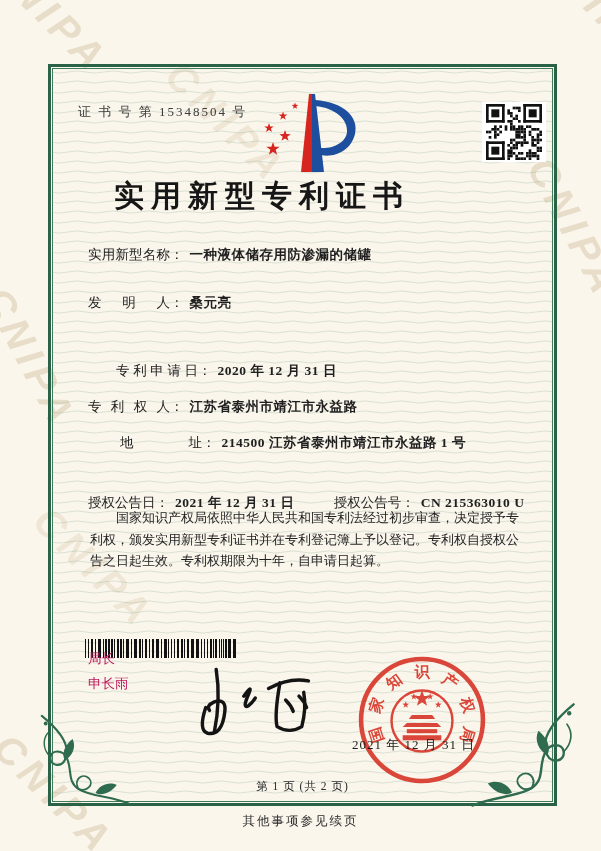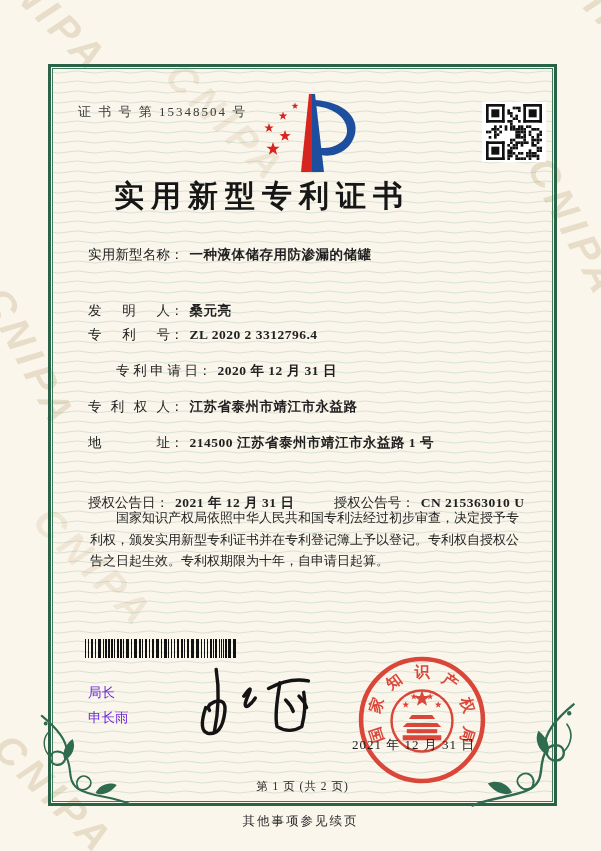--- a/index.html
+++ b/index.html
@@ -32,21 +32,21 @@
   .frow{position:absolute;left:88px;font-size:13.5px;color:#1f1f1f;white-space:nowrap;}
   .flabel{display:inline-block;width:82px;text-align:justify;text-align-last:justify;}
   .fvalue{margin-left:6px;letter-spacing:.5px;font-weight:bold;}
   .grant2{margin-left:36px;}
 
   .paras{position:absolute;left:78px;top:495px;width:453px;font-size:13px;
          line-height:21.5px;text-align:justify;color:#1f1f1f;}
   .paras p{margin:12px;text-indent:2em;}
 
   .barcode{position:absolute;left:85px;top:639px;}
-  .officer{position:absolute;left:88px;top:680px;font-size:13.5px;line-height:25px;color:#6d28d9;}
+  .officer{position:absolute;left:88px;top:646px;font-size:13.5px;line-height:25px;color:#be185d;}
   .sig{position:absolute;left:185px;top:660px;}
   .sealwrap{position:absolute;left:356px;top:654px;width:132px;height:132px;}
   .sealdate{position:absolute;left:352px;top:736px;width:190px;font-size:13px;
             letter-spacing:1px;color:#1d1d1d;z-index:6;}
 
   .pagefoot{position:absolute;left:48px;top:779px;width:509px;text-align:center;
             font-size:11.5px;letter-spacing:1px;color:#2b2b2b;}
   .note{position:absolute;left:0;top:813px;width:601px;text-align:center;
         font-size:12.5px;letter-spacing:2px;color:#2b2b2b;}
 </style>
@@ -311,33 +311,30 @@
         <rect x="16" y="20" width="1" height="1" fill="#111"></rect>
         <rect x="19" y="20" width="1" height="1" fill="#111"></rect>
       </svg>
   </div>
 
   <div class="title">实用新型专利证书</div>
 
   <div class="frow" style="top:246px;">
     <span class="flabel">实用新型名称</span><span>：</span><span class="fvalue">一种液体储存用防渗漏的储罐</span>
   </div>
-  <div class="frow" style="top:302px;">
+  <div class="frow" style="top:294px;">
     <span class="flabel">发明人</span><span>：</span><span class="fvalue">桑元亮</span>
-  </div>
-  <div class="frow" style="top:326px;">
-    <span class="flabel">专利号</span><span>：</span><span class="fvalue">ZL 2020 2 3312796.4</span>
   </div>
   <div class="frow" style="top:362px;margin-left:28px;">
     <span class="flabel">专利申请日</span><span>：</span><span class="fvalue">2020 年 12 月 31 日</span>
   </div>
   <div class="frow" style="top:398px;">
     <span class="flabel">专利权人</span><span>：</span><span class="fvalue">江苏省泰州市靖江市永益路</span>
   </div>
-  <div class="frow" style="top:434px;">
+  <div class="frow" style="top:434px;margin-left:32px;">
     <span class="flabel">地址</span><span>：</span><span class="fvalue">214500  江苏省泰州市靖江市永益路 1 号</span>
   </div>
   <div class="frow" style="top:466px;margin-top:28px;">
     <span>授权公告日</span><span>：</span><span class="fvalue">2021 年 12 月 31 日</span>
     <span class="grant2">授权公告号</span><span>：</span><span class="fvalue">CN 215363010 U</span>
   </div>
 
   <div class="paras">
     <p>国家知识产权局依照中华人民共和国专利法经过初步审查，决定授予专利权，颁发实用新型专利证书并在专利登记簿上予以登记。专利权自授权公告之日起生效。专利权期限为十年，自申请日起算。</p>
   </div>

